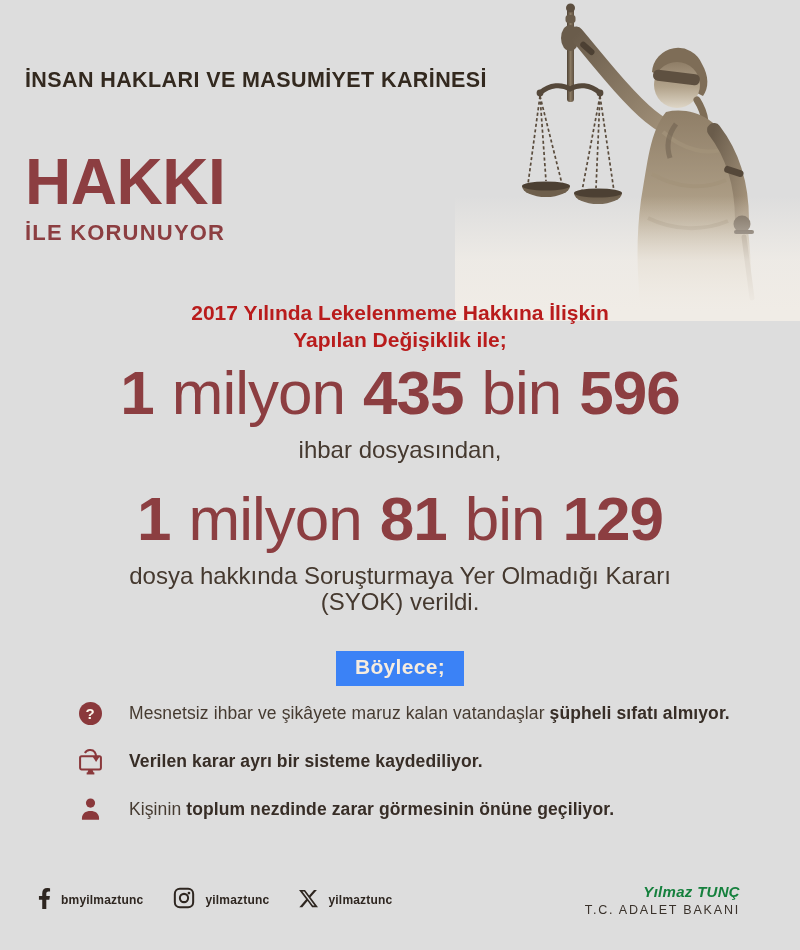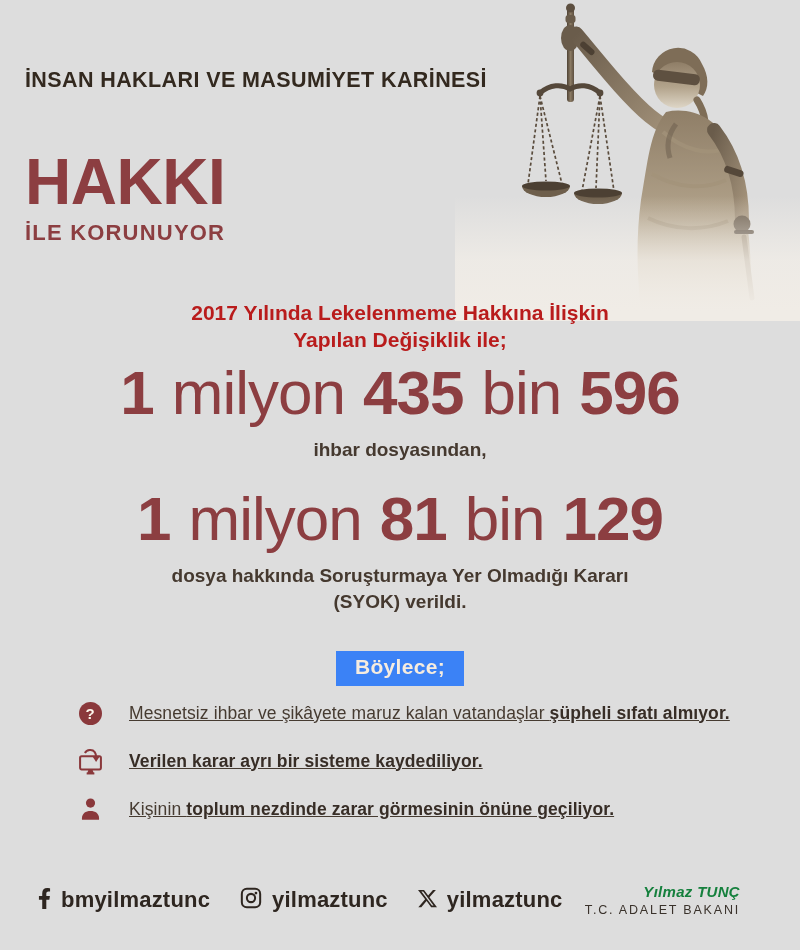--- a/index.html
+++ b/index.html
@@ -28,40 +28,40 @@
 
   
   .intro{top:299px;left:0;width:100%;text-align:center;font-size:21px;line-height:27px;font-weight:700;color:#b91c1c;}
 
   
   .stat{left:0;width:100%;text-align:center;color:#8c3e41;}
   .stat-1{top:362px;} .stat-2{top:488px;}
   .bignum{font-size:62px;line-height:62px;letter-spacing:-1px;white-space:nowrap;}
   .bignum .b{font-weight:800;} .bignum .l{font-weight:400;}
   .bignum span{margin:0 9px;}
-  .caption{margin-top:13px;font-size:19px;line-height:26px;font-weight:700;color:#45392f;}
+  .caption{margin-top:13px;font-size:24px;line-height:26px;font-weight:400;color:#45392f;}
 
   
   .badge-row{top:651px;left:0;width:100%;display:flex;justify-content:center;}
   .badge{background:#3b82f6;color:#f6ecdf;font-size:21px;font-weight:800;padding:4px 19px 7px 19px;letter-spacing:.3px;}
 
   
   .bullets{top:700px;left:76px;right:40px;list-style:none;margin:0;padding:0;}
   .bullets li{display:flex;align-items:center;gap:25px;height:26px;margin-bottom:22px;}
   .b-icon{width:28px;display:flex;justify-content:center;align-items:center;flex:0 0 28px;}
-  .bullets p{margin:0;font-size:17.5px;color:#463b31;letter-spacing:.1px;text-decoration:underline;}
+  .bullets p{margin:0;font-size:17.5px;color:#463b31;letter-spacing:.1px;}
   .bullets strong{font-weight:700;color:#372d26;}
   .q-icon{width:23px;height:23px;border-radius:50%;background:#8a383b;color:#fcf4ea;
           display:flex;align-items:center;justify-content:center;font-size:15px;font-weight:800;}
 
   
   .footer{top:883px;left:38px;right:60px;display:flex;justify-content:space-between;align-items:center;}
   .social{display:flex;align-items:center;gap:30px;}
   .social-item{display:flex;align-items:center;gap:10px;}
-  .handle{font-size:22px;font-weight:700;color:#2e2620;letter-spacing:.2px;}
+  .handle{font-size:12px;font-weight:700;color:#2e2620;letter-spacing:.2px;}
   .signature{text-align:right;}
   .sig-name{font-size:15px;font-weight:800;color:#15803d;letter-spacing:.3px;font-style:italic;}
   .sig-title{margin-top:3px;font-size:12.5px;font-weight:400;letter-spacing:1.8px;color:#3a322b;}
 </style>
 </head>
 <body>
 
 <div class="canvas">
 
   <svg class="statue" viewBox="0 0 320 310" width="320" height="310" aria-hidden="true">

